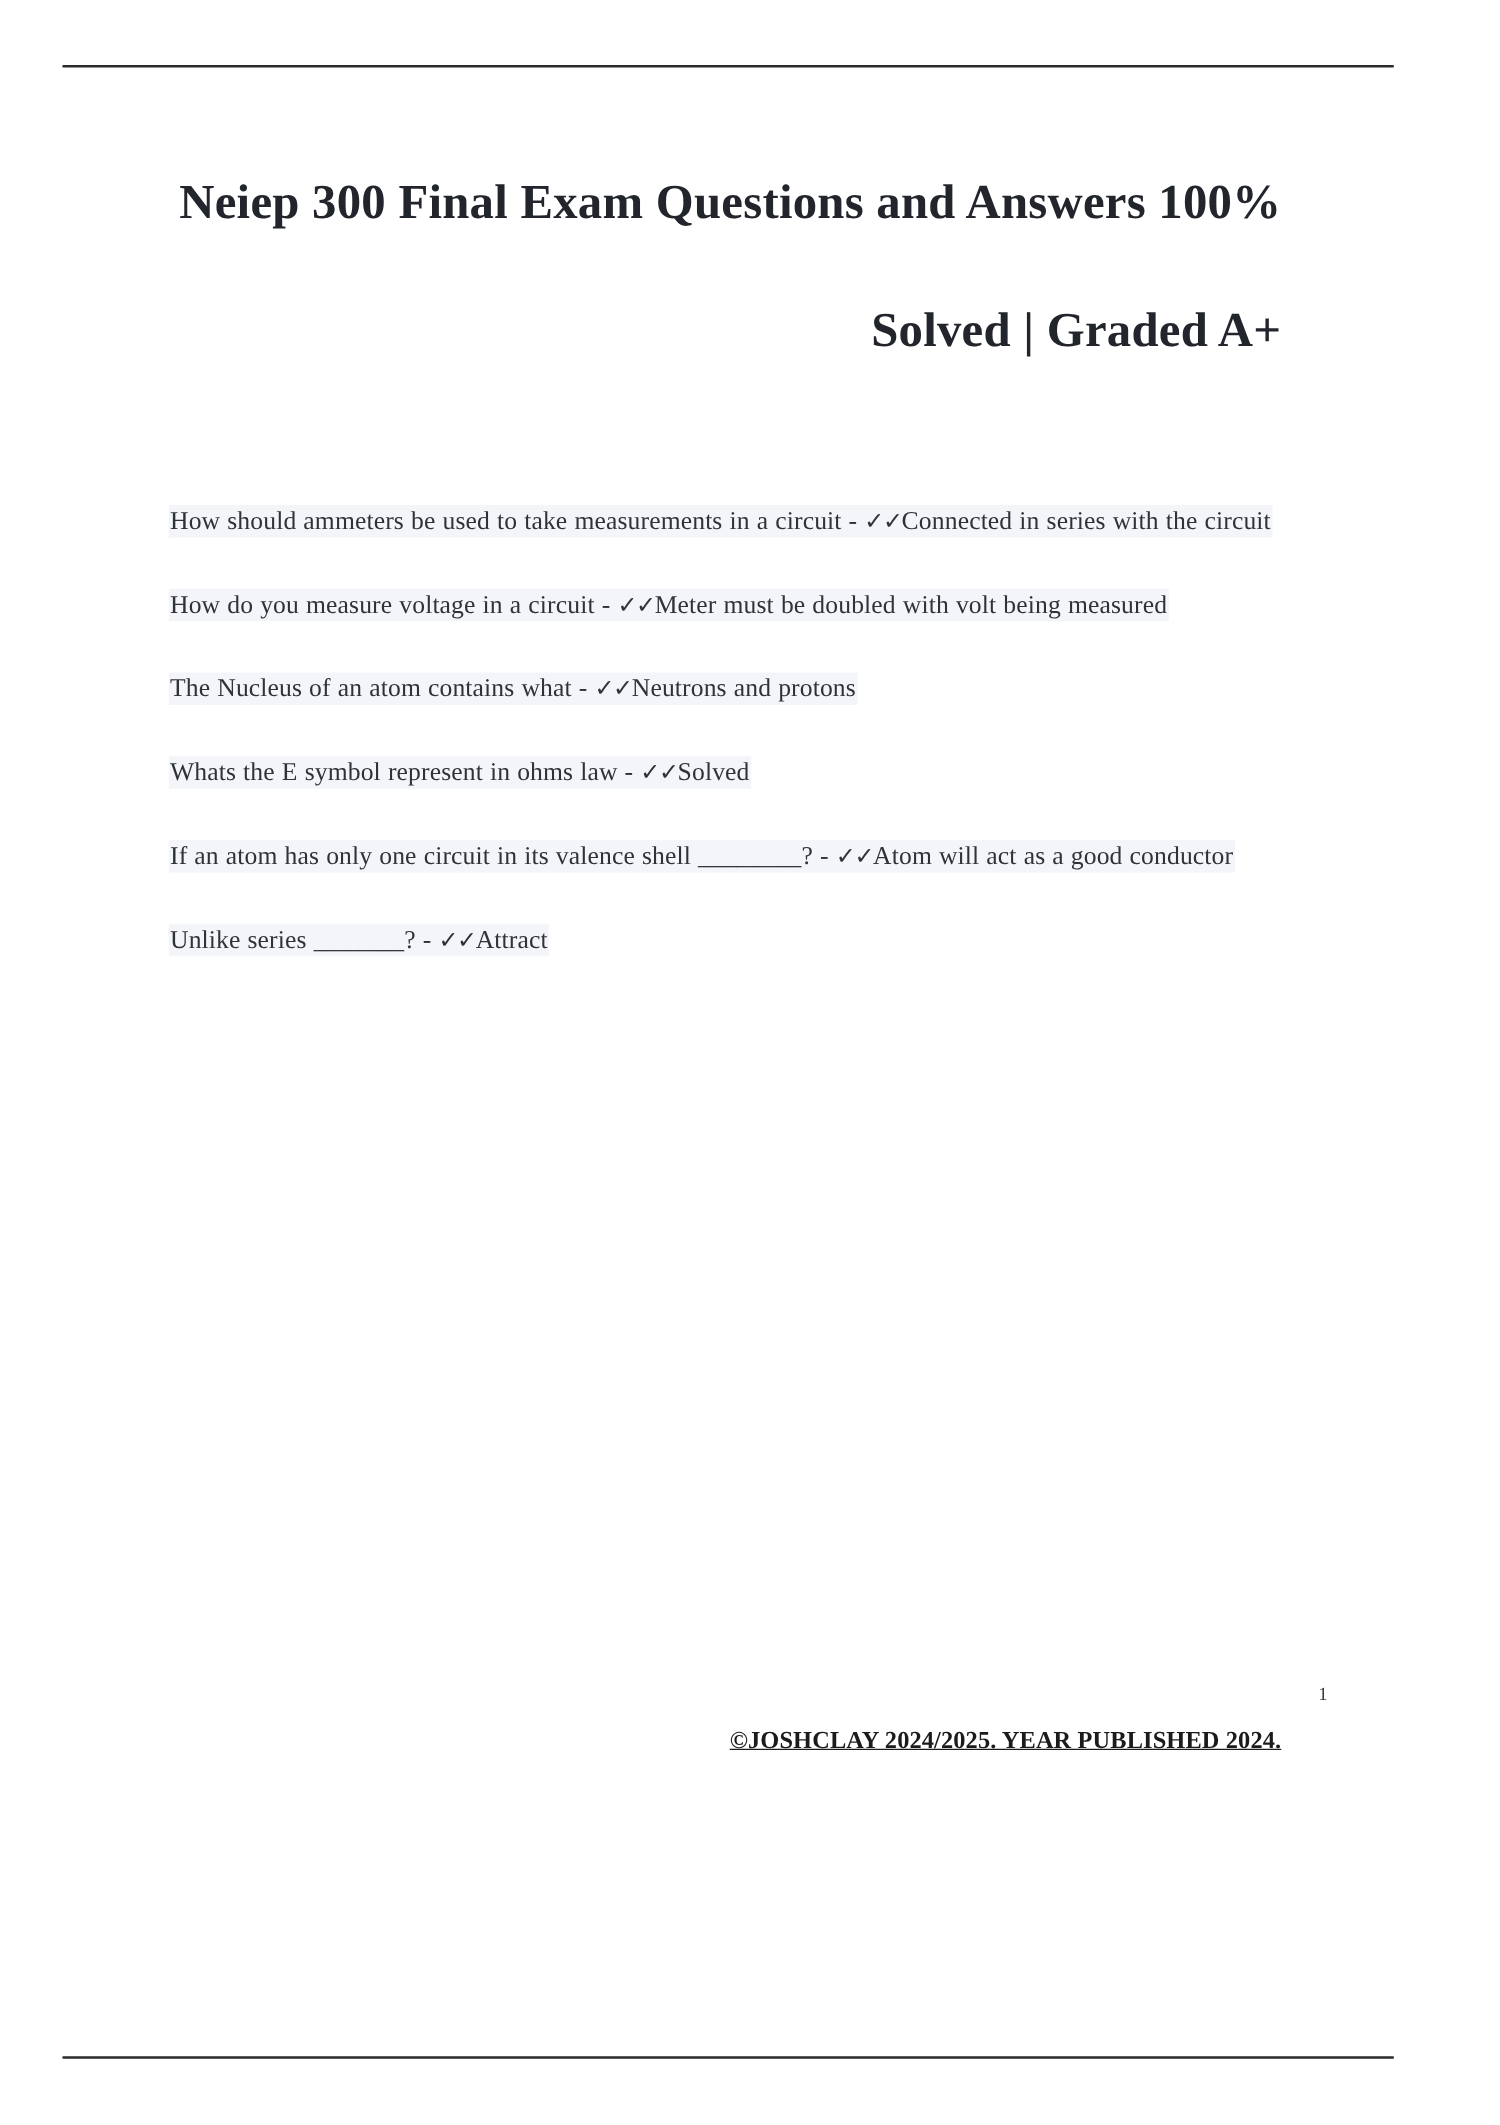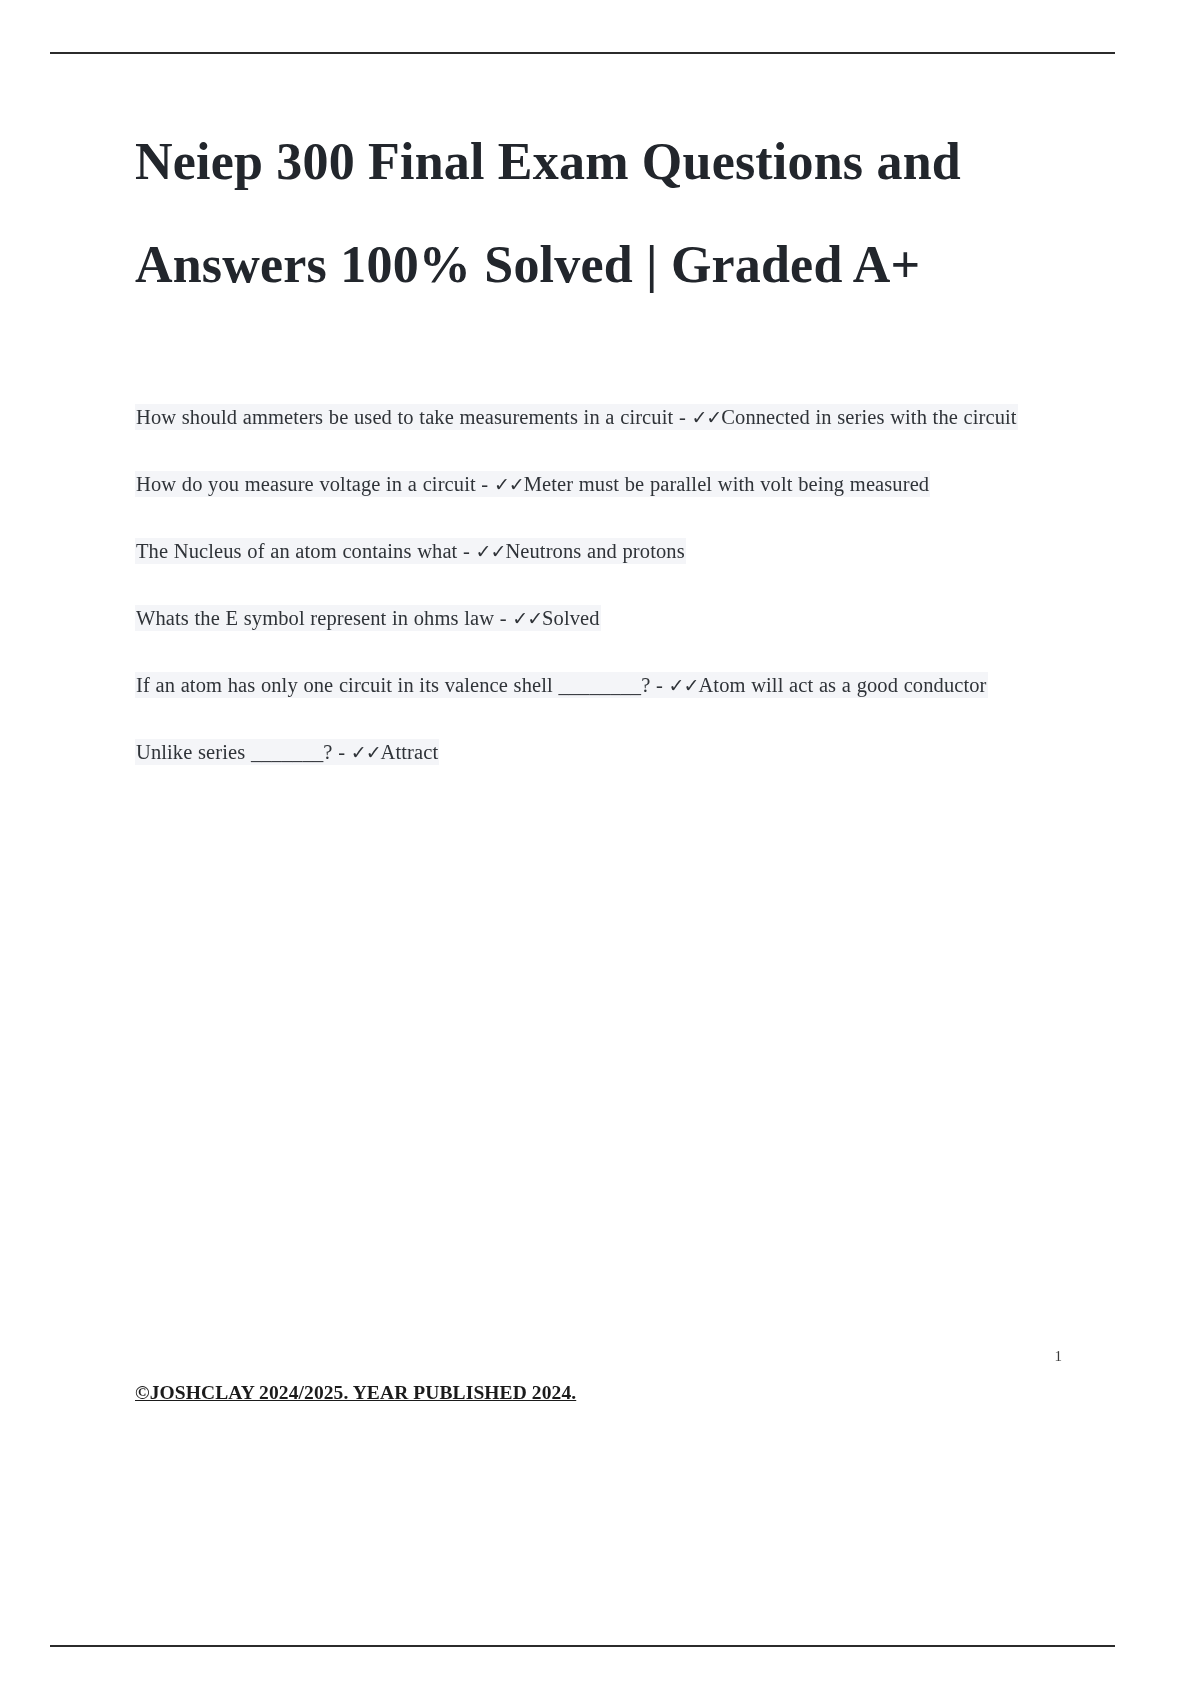--- a/index.html
+++ b/index.html
@@ -39,23 +39,23 @@
     position: absolute;
     left: 85px;
     top: 110px;
     width: 890px;
   }
 
   h1.doc-title {
     margin: 0;
     font-family: "Liberation Serif", serif;
     font-weight: bold;
-    font-size: 52px;
+    font-size: 39px;
     line-height: 103px;
-    text-align: left;
+    text-align: right;
     color: #22262c;
     letter-spacing: 0.2px;
   }
 
   .qa-list {
     margin: 0;
     padding: 0;
     list-style: none;
     margin-top: 68px;
     font-family: Liberation Serif, serif;
@@ -80,21 +80,21 @@
   .ticks {
     font-size: 19px;
     letter-spacing: -1px;
   }
 
   .footer {
     position: absolute;
     left: 85px;
     top: 1382px;
     width: 890px;
-    text-align: left;
+    text-align: right;
   }
   .footer-text {
     font-family: "Liberation Serif", serif;
     font-size: 19.5px;
     font-weight: bold;
     color: #1b1b1b;
     text-decoration: underline;
     letter-spacing: 0.1px;
   }
 
@@ -124,21 +124,21 @@
 
       <li class="qa-item">
         <span class="qa-text">
           <span>How should ammeters be used to take measurements in a circuit - </span><span class="ticks">✓✓</span><span>Connected in series with the circuit</span>
         </span>
       </li>
 
 
       <li class="qa-item">
         <span class="qa-text">
-          <span>How do you measure voltage in a circuit - </span><span class="ticks">✓✓</span><span>Meter must be parallel with volt being measured</span>
+          <span>How do you measure voltage in a circuit - </span><span class="ticks">✓✓</span><span>Meter must be doubled with volt being measured</span>
         </span>
       </li>
 
 
       <li class="qa-item">
         <span class="qa-text">
           <span>The Nucleus of an atom contains what - </span><span class="ticks">✓✓</span><span>Neutrons and protons</span>
         </span>
       </li>
 

